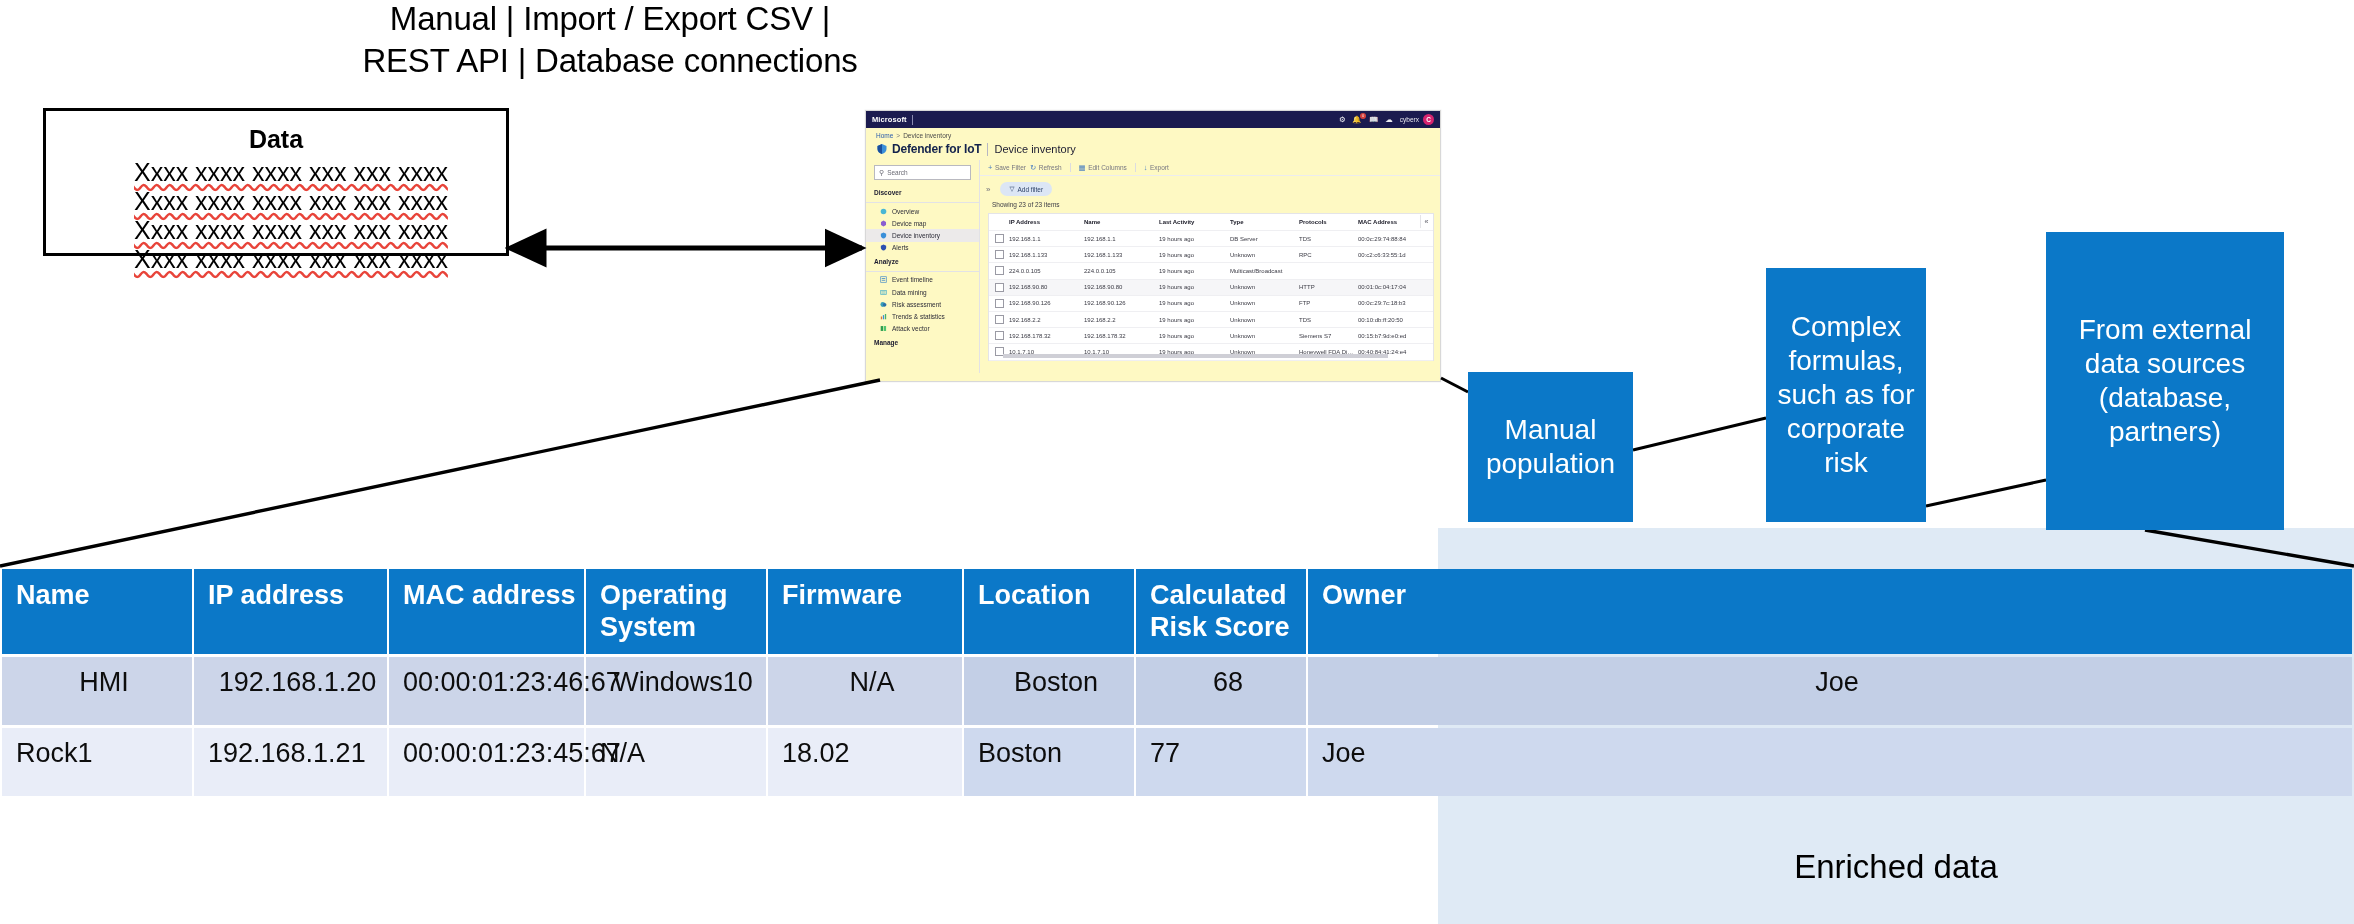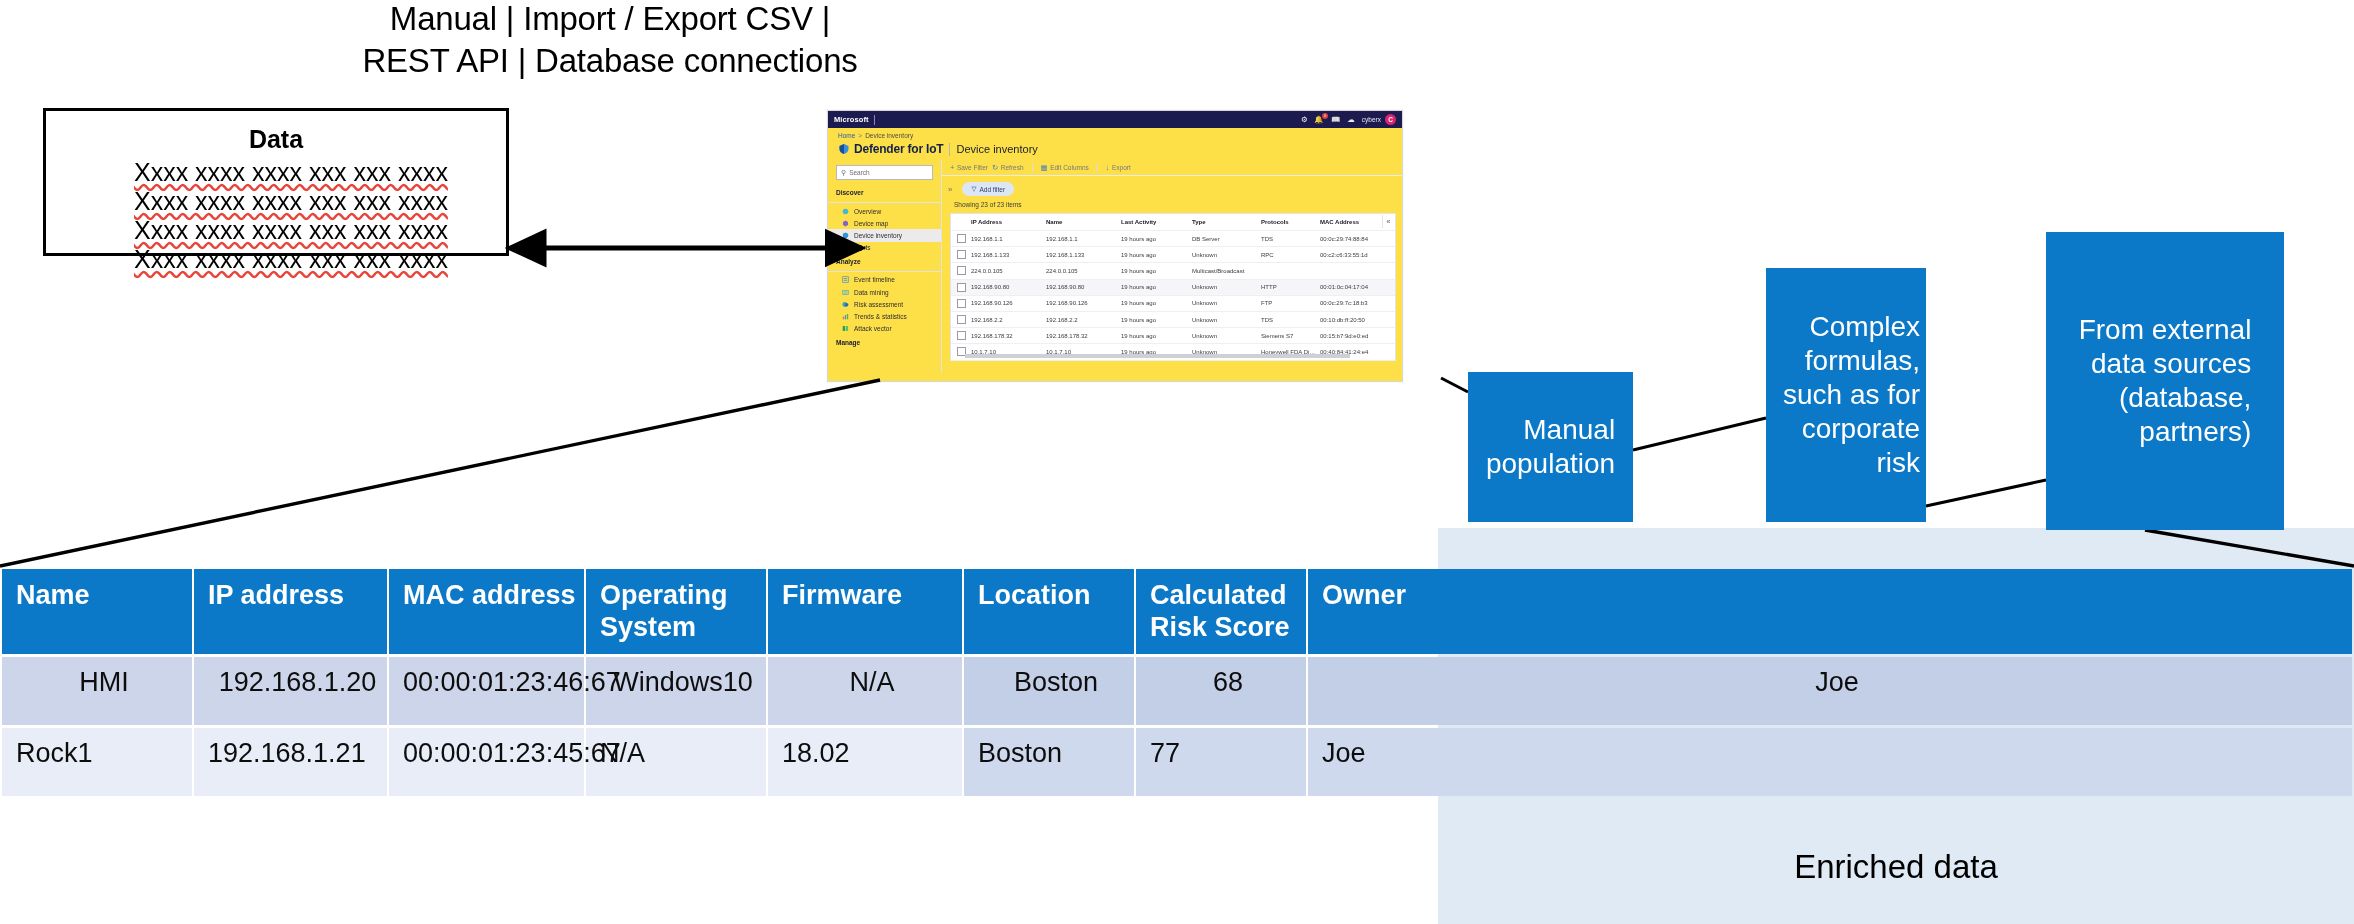--- a/index.html
+++ b/index.html
@@ -77,25 +77,25 @@
   .sq {
     
     text-decoration: underline wavy #e8443a;
     text-decoration-skip-ink: none;
     text-underline-offset: 2px;
   }
 
   
   .shot {
     position: absolute;
-    left: 827px;
+    left: 865px;
     top: 110px;
     width: 576px;
     height: 272px;
-    background: #fde047;
+    background: #fef9c3;
     border: 1px solid #d8d8d8;
     box-sizing: border-box;
     overflow: hidden;
     z-index: 4;
     box-shadow: 0 0 0 0.5px rgba(0,0,0,.05);
   }
   .shot-topbar {
     height: 17px;
     background: #1b1b4f;
     display: flex;
@@ -310,21 +310,21 @@
   }
 
   
   .callout {
     position: absolute;
     background: #0b78c8;
     color: #ffffff;
     display: flex;
     align-items: center;
     justify-content: center;
-    text-align: right;
+    text-align: center;
     font-size: 28px;
     line-height: 1.22;
     z-index: 6;
     white-space: pre-line;
     padding: 0 6px;
     box-sizing: border-box;
   }
   #callout-manual   { left: 1468px; top: 372px; width: 165px; height: 150px; }
   #callout-formulas { left: 1766px; top: 268px; width: 160px; height: 254px; }
   #callout-external { left: 2046px; top: 232px; width: 238px; height: 298px; }

